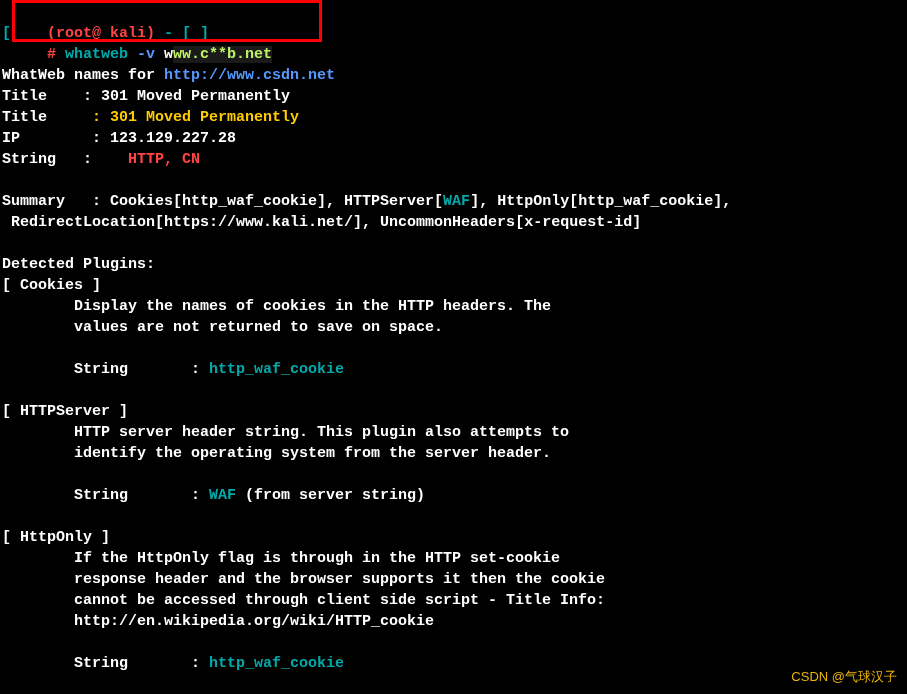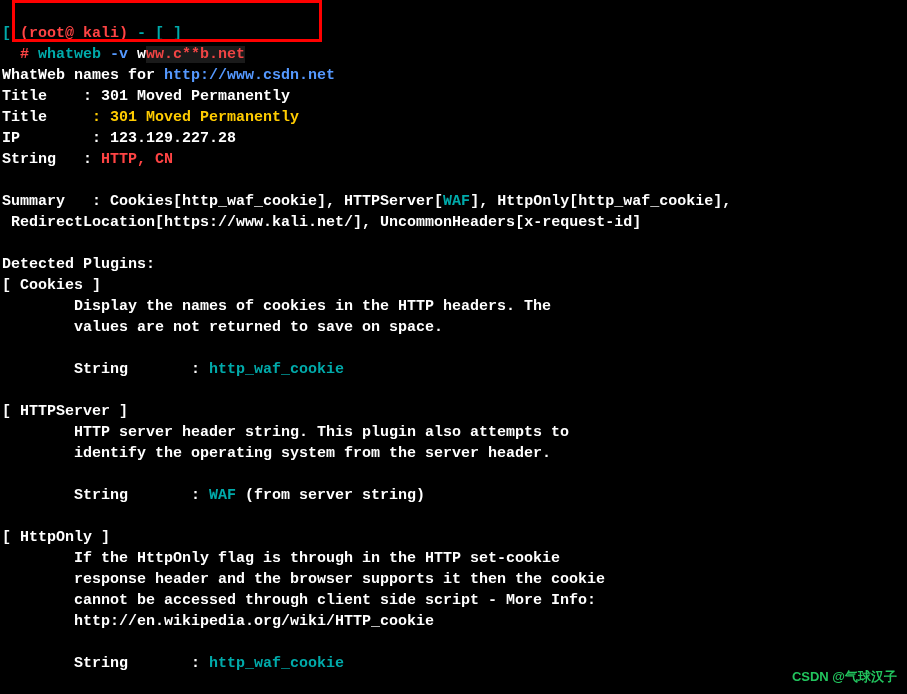--- a/index.html
+++ b/index.html
@@ -16,46 +16,46 @@
       padding: 2px;
       width: 907px;
       height: 694px;
       overflow: hidden;
       position: relative;
     }
     .terminal {
       white-space: pre;
       font-weight: bold;
     }
-    .red { color: #ff4444; }
+    .red { color: #ff4444; margin-left: 27px; }
     .teal { color: #00aaaa; }
     .blue { color: #5599ff; }
     .yellow { color: #ffcc00; }
     .white { color: #ffffff; }
     .highlight-box {
       position: absolute;
       border: 3px solid #ff0000;
       top: 0px;
       left: 12px;
       width: 310px;
       height: 42px;
       pointer-events: none;
     }
     .watermark {
       position: absolute;
       bottom: 8px;
       right: 10px;
-      color: #22c55e;
+      color: #eab308;
       font-size: 13px;
       font-family: sans-serif;
-      font-weight: bold;
+      font-weight: normal;
     }
     .obscured {
       background: #1a1a1a;
-      color: #ef4444;
+      color: #bef264;
     }
   </style>
 </head>
 <body>
 
 <div class="terminal">
 <span class="teal">[ </span><span class="red">(root@ kali)</span><span class="teal"> - </span><span class="teal">[ ]</span>
 <span class="red">  # </span><span class="teal">whatweb </span><span class="blue">-v </span><span class="white">w</span><span class="obscured">ww.c**b.net</span>
 <span class="white">WhatWeb names for </span><span class="blue">http://www.csdn.net</span>
 <span class="white">Title    : </span><span class="white">301 Moved Permanently</span>
@@ -75,21 +75,21 @@
 
 <span class="white">[ </span><span class="white">HTTPServer</span><span class="white"> ]</span>
 <span class="white">        HTTP server header string. This plugin also attempts to </span>
 <span class="white">        identify the operating system from the server header. </span>
 
 <span class="white">        String       : </span><span class="teal">WAF</span><span class="white"> (from server string)</span>
 
 <span class="white">[ </span><span class="white">HttpOnly</span><span class="white"> ]</span>
 <span class="white">        If the HttpOnly flag is through in the HTTP set-cookie </span>
 <span class="white">        response header and the browser supports it then the cookie </span>
-<span class="white">        cannot be accessed through client side script - More Info: </span>
+<span class="white">        cannot be accessed through client side script - Title Info: </span>
 <span class="white">        http://en.wikipedia.org/wiki/HTTP_cookie </span>
 
 <span class="white">        String       : </span><span class="teal">http_waf_cookie</span>
 </div>
 
 <div class="highlight-box"></div>
 
 <div class="watermark">CSDN @气球汉子</div>
 
 </body></html>

